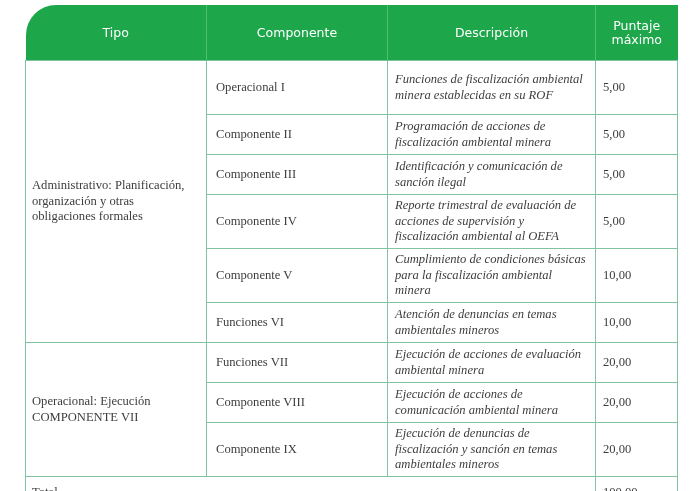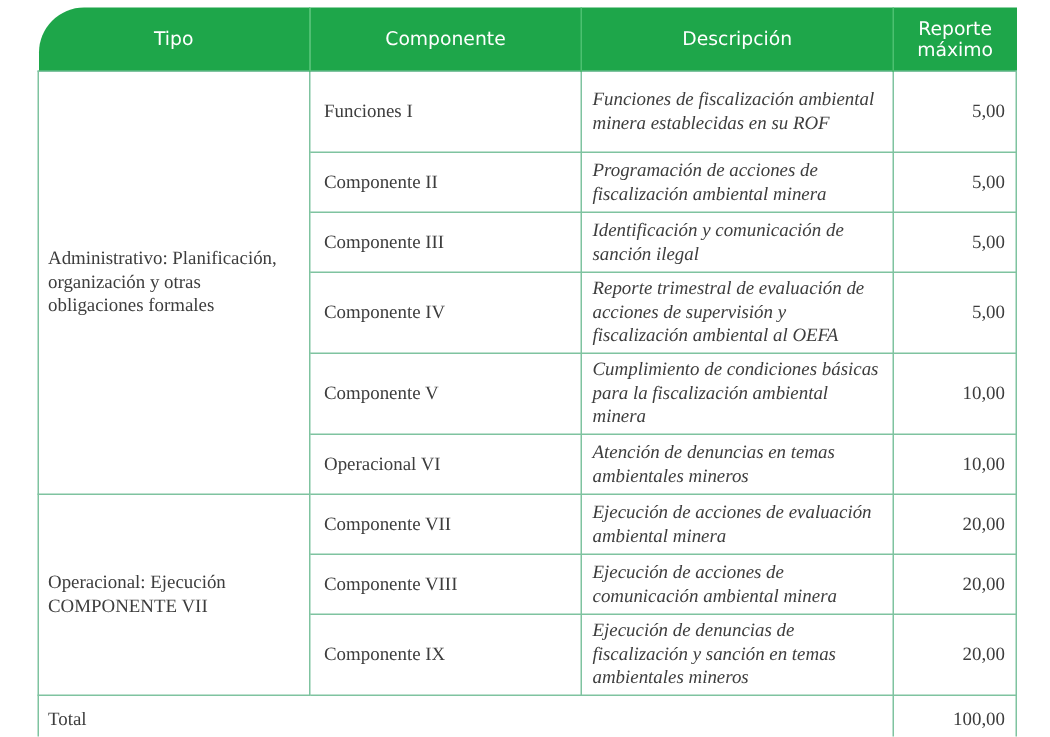--- a/index.html
+++ b/index.html
@@ -29,21 +29,21 @@
     col.c1 { width: 181px; }
     col.c2 { width: 181px; }
     col.c3 { width: 208px; }
     col.c4 { width: 82px; }
     thead th {
       background: #1ea64a;
       color: #ffffff;
       font-family: "DejaVu Sans", "Liberation Sans", sans-serif;
       font-weight: normal;
       font-size: 12.5px;
-      height: 42px;
+      height: 55px;
       padding: 0 4px;
       text-align: center;
       vertical-align: middle;
       border-left: 1px solid #4cc070;
       border-right: 1px solid #4cc070;
       line-height: 14px;
     }
     thead th:first-child {
       border-top-left-radius: 30px;
       border-left: none;
@@ -65,21 +65,21 @@
       margin-left: 20px;
     }
     td.comp {
       padding-left: 9px;
     }
     td.desc {
       padding-left: 7px;
       font-style: italic;
     }
     td.score {
-      text-align: right;
+      text-align: left;
     }
     tr.r-tall td { height: 49px; }
     tr.r-mid td { height: 35px; }
     tr.r-total td { height: 27px; }
   </style>
 </head>
 <body>
 
 <div class="table-wrap">
   <table>
@@ -88,30 +88,30 @@
         <col class="c2">
         <col class="c3">
         <col class="c4">
     </colgroup>
     <thead>
       <tr>
         <th>Tipo</th>
         <th>Componente</th>
         <th>Descripción</th>
         <th>
-          <span>Reporte</span><br>
+          <span>Puntaje</span><br>
           <span>máximo</span>
         </th>
       </tr>
     </thead>
     <tbody>
 
       <tr class="r-tall">
         <td class="tipo" rowspan="6">Administrativo: Planificación, organización y otras obligaciones formales</td>
-        <td class="comp">Funciones I</td>
+        <td class="comp">Operacional I</td>
         <td class="desc">Funciones de fiscalización ambiental minera establecidas en su ROF</td>
         <td class="score">5,00</td>
       </tr>
       <tr class="r-mid">
         <td class="comp">Componente II</td>
         <td class="desc">Programación de acciones de fiscalización ambiental minera</td>
         <td class="score">5,00</td>
       </tr>
       <tr class="r-mid">
         <td class="comp">Componente III</td>
@@ -122,28 +122,28 @@
         <td class="comp">Componente IV</td>
         <td class="desc">Reporte trimestral de evaluación de acciones de supervisión y fiscalización ambiental al OEFA</td>
         <td class="score">5,00</td>
       </tr>
       <tr class="r-tall">
         <td class="comp">Componente V</td>
         <td class="desc">Cumplimiento de condiciones básicas para la fiscalización ambiental minera</td>
         <td class="score">10,00</td>
       </tr>
       <tr class="r-mid">
-        <td class="comp">Operacional VI</td>
+        <td class="comp">Funciones VI</td>
         <td class="desc">Atención de denuncias en temas ambientales mineros</td>
         <td class="score">10,00</td>
       </tr>
 
       <tr class="r-mid">
         <td class="tipo" rowspan="3">Operacional: Ejecución COMPONENTE VII</td>
-        <td class="comp">Componente VII</td>
+        <td class="comp">Funciones VII</td>
         <td class="desc">Ejecución de acciones de evaluación ambiental minera</td>
         <td class="score">20,00</td>
       </tr>
       <tr class="r-mid">
         <td class="comp">Componente VIII</td>
         <td class="desc">Ejecución de acciones de comunicación ambiental minera</td>
         <td class="score">20,00</td>
       </tr>
       <tr class="r-tall">
         <td class="comp">Componente IX</td>

